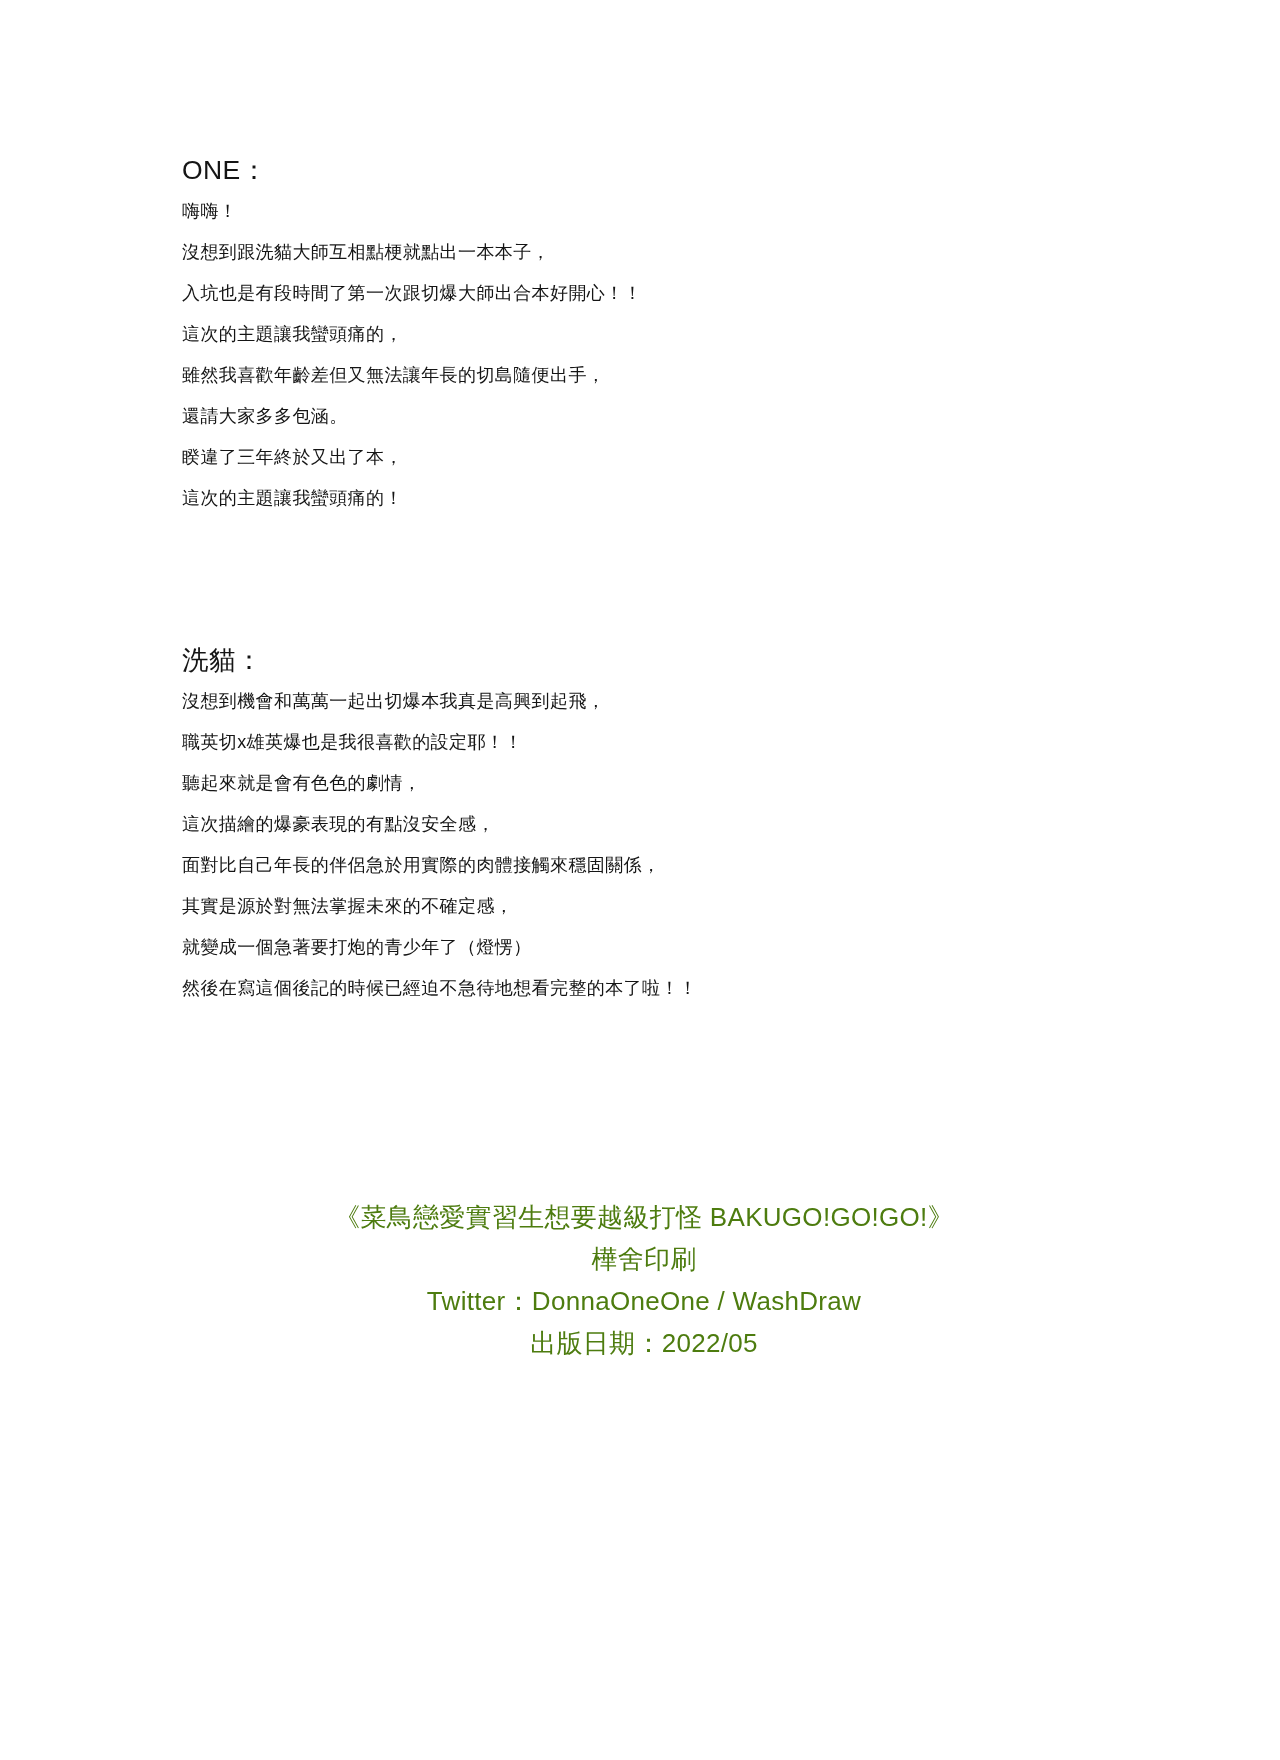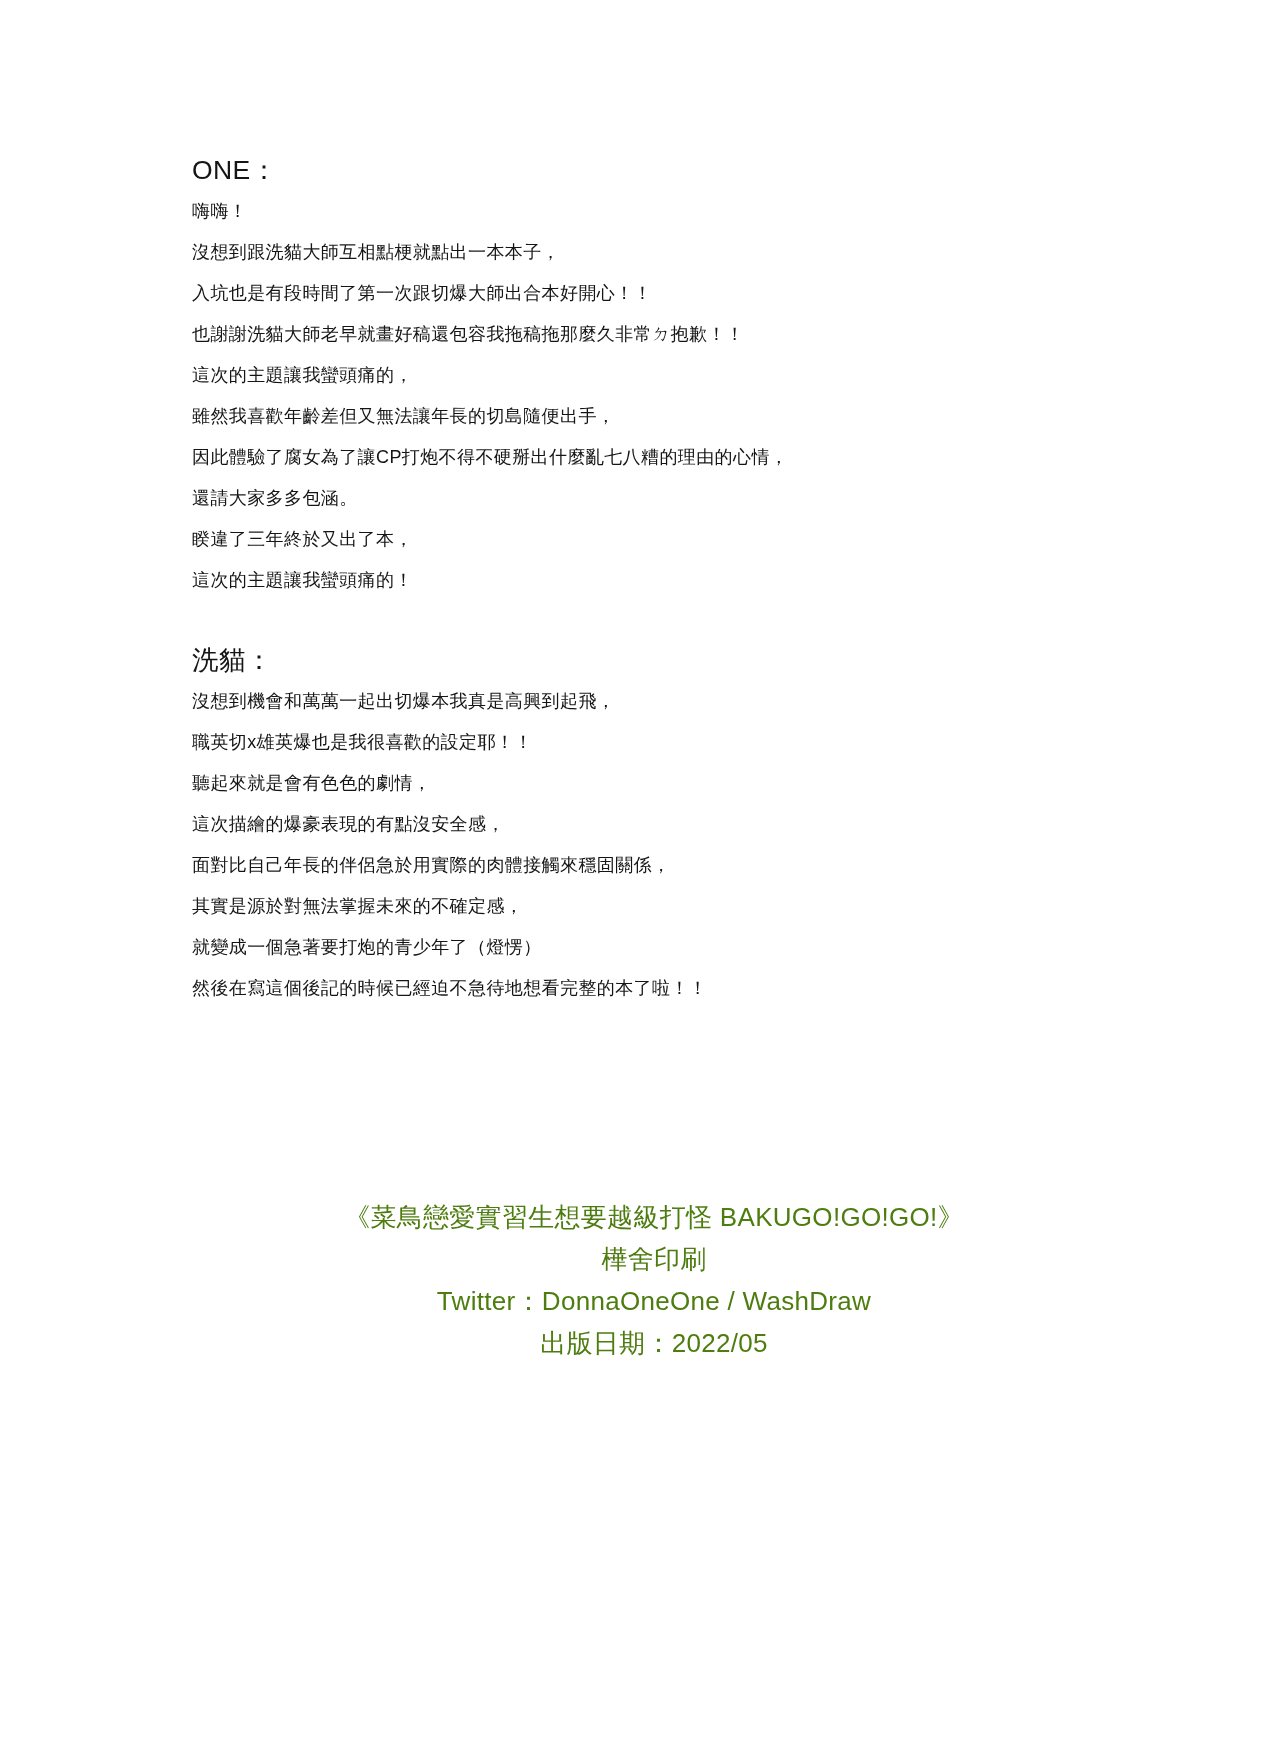--- a/index.html
+++ b/index.html
@@ -10,21 +10,21 @@
   body {
     width: 1280px;
     height: 1760px;
     position: relative;
     font-family: "Liberation Sans", "DejaVu Sans", sans-serif;
     color: #1a1a1a;
     overflow: hidden;
   }
   .page {
     position: absolute;
-    left: 14px;
+    left: 4px;
     top: 0;
     width: 1244px;
     height: 1760px;
     background: #ffffff;
     border-radius: 18px;
   }
 
   
   .afterword-block {
     position: absolute;
@@ -70,24 +70,22 @@
 </head>
 <body>
 
 <div class="page">
 
   <div class="afterword-block" id="block-one">
     <div class="author-tag">ONE：</div>
     <div class="afterword-line">嗨嗨！</div>
     <div class="afterword-line">沒想到跟洗貓大師互相點梗就點出一本本子，</div>
     <div class="afterword-line">入坑也是有段時間了第一次跟切爆大師出合本好開心！！</div>
-    <div class="afterword-line">也謝謝洗貓大師老早就畫好稿還包容我拖稿拖那麼久非常ㄉ抱歉！！</div>
     <div class="afterword-line">這次的主題讓我蠻頭痛的，</div>
     <div class="afterword-line">雖然我喜歡年齡差但又無法讓年長的切島隨便出手，</div>
-    <div class="afterword-line">因此體驗了腐女為了讓CP打炮不得不硬掰出什麼亂七八糟的理由的心情，</div>
     <div class="afterword-line">還請大家多多包涵。</div>
     <div class="afterword-line">睽違了三年終於又出了本，</div>
     <div class="afterword-line">這次的主題讓我蠻頭痛的！</div>
   </div>
 
   <div class="afterword-block" id="block-two">
     <div class="author-tag">洗貓：</div>
     <div class="afterword-line">沒想到機會和萬萬一起出切爆本我真是高興到起飛，</div>
     <div class="afterword-line">職英切x雄英爆也是我很喜歡的設定耶！！</div>
     <div class="afterword-line">聽起來就是會有色色的劇情，</div>

